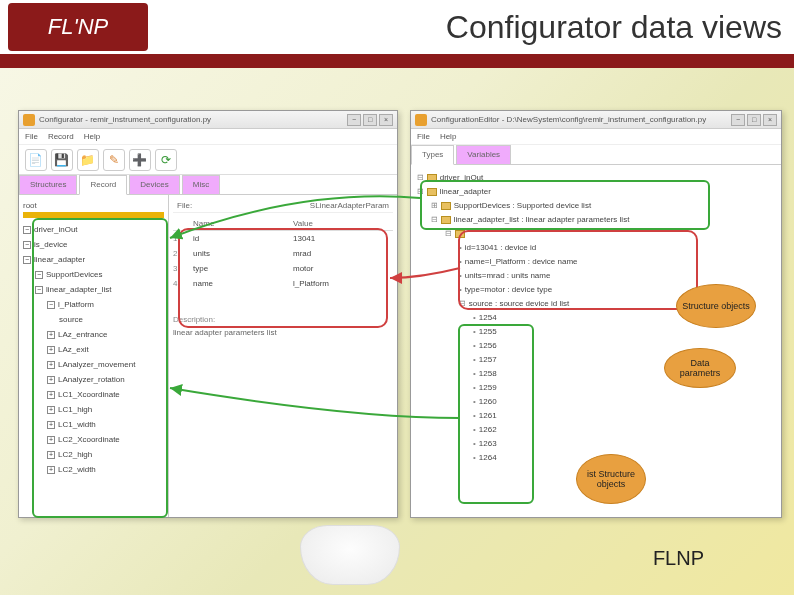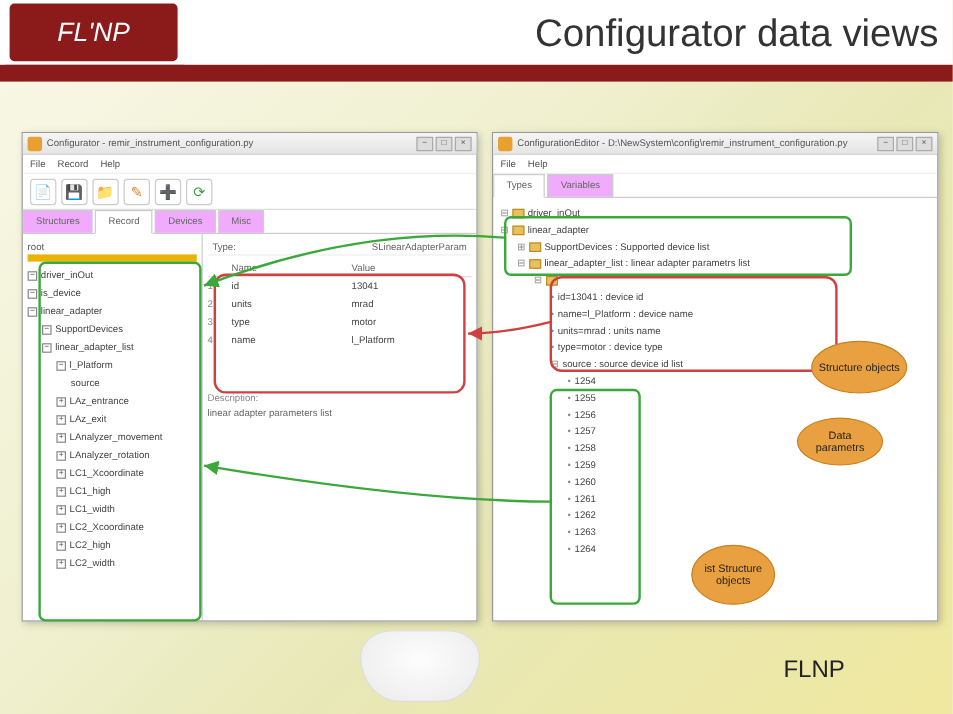--- a/index.html
+++ b/index.html
@@ -40,21 +40,21 @@
 .typebar{display:flex;justify-content:space-between;font-size:8px;padding:2px 4px;border-bottom:1px solid #eee;color:#666}
 .paramtable{margin-top:4px;font-size:8px}
 .paramtable .hdr{display:flex;border-bottom:1px solid #ddd;padding:2px 0;color:#666}
 .paramtable .hdr span:nth-child(1){width:20px}
 .paramtable .hdr span:nth-child(2){flex:1}
 .paramtable .hdr span:nth-child(3){flex:1}
 .paramtable .prow{display:flex;padding:3px 0}
 .paramtable .prow span:nth-child(1){width:20px;color:#888}
 .paramtable .prow span:nth-child(2){flex:1}
 .paramtable .prow span:nth-child(3){flex:1}
-.desc{margin-top:36px;font-size:8px;color:#666}
+.desc{margin-top:24px;font-size:8px;color:#666}
 .desc .dlabel{color:#888;margin-bottom:4px}
 .body2{padding:6px;height:calc(100% - 54px);overflow:hidden}
 .tree2{font-size:8px;line-height:14px;color:#444}
 .tree2 .r{white-space:nowrap}
 .tree2 s{text-decoration:none;color:#888;margin-right:3px}
 .tree2 .ic{display:inline-block;width:10px;height:8px;background:#e8c060;border:1px solid #b89020;vertical-align:middle;margin-right:3px}
 .tree2 .i1{padding-left:14px}
 .tree2 .i2{padding-left:28px}
 .tree2 .i3{padding-left:42px}
 .tree2 .i4{padding-left:56px}
@@ -176,21 +176,21 @@
               <span>LC2_high</span>
             </div>
           <div class="row ind2">
               <span class="exp">+</span>
               <span>LC2_width</span>
             </div>
         </div>
       </div>
       <div class="rightpane">
         <div class="typebar">
-          <span>Type:</span>
+          <span>File:</span>
           <span>SLinearAdapterParam</span>
         </div>
         <div class="paramtable">
           <div class="hdr">
             <span></span>
             <span>Name</span>
             <span>Value</span>
           </div>
           <div class="prow">
               <span>1</span>
@@ -237,21 +237,21 @@
     </div>
     <div class="tabs">
       <div class="tab active">Types</div>
       <div class="tab">Variables</div>
     </div>
     <div class="body2">
       <div class="tree2">
         <div class="r"><s>⊟</s><span class="ic"></span><span>driver_inOut</span></div>
         <div class="r"><s>⊟</s><span class="ic"></span><span>linear_adapter</span></div>
         <div class="r i1"><s>⊞</s><span class="ic"></span><span>SupportDevices : Supported device list</span></div>
-        <div class="r i1"><s>⊟</s><span class="ic"></span><span>linear_adapter_list : linear adapter parametrs list</span></div>
+        <div class="r i1"><s>⊟</s><span class="ic"></span><span>linear_adapter_list : linear adapter parameters list</span></div>
         <div class="r i2"><s>⊟</s><span class="ic"></span></div>
         <div class="r i3"><s>•</s><span>id=13041 : device id</span></div>
         <div class="r i3"><s>•</s><span>name=l_Platform : device name</span></div>
         <div class="r i3"><s>•</s><span>units=mrad : units name</span></div>
         <div class="r i3"><s>•</s><span>type=motor : device type</span></div>
         <div class="r i3"><s>⊟</s><span>source : source device id list</span></div>
         <div class="r i4"><s>•</s><span>1254</span></div>
         <div class="r i4"><s>•</s><span>1255</span></div>
         <div class="r i4"><s>•</s><span>1256</span></div>
         <div class="r i4"><s>•</s><span>1257</span></div>

